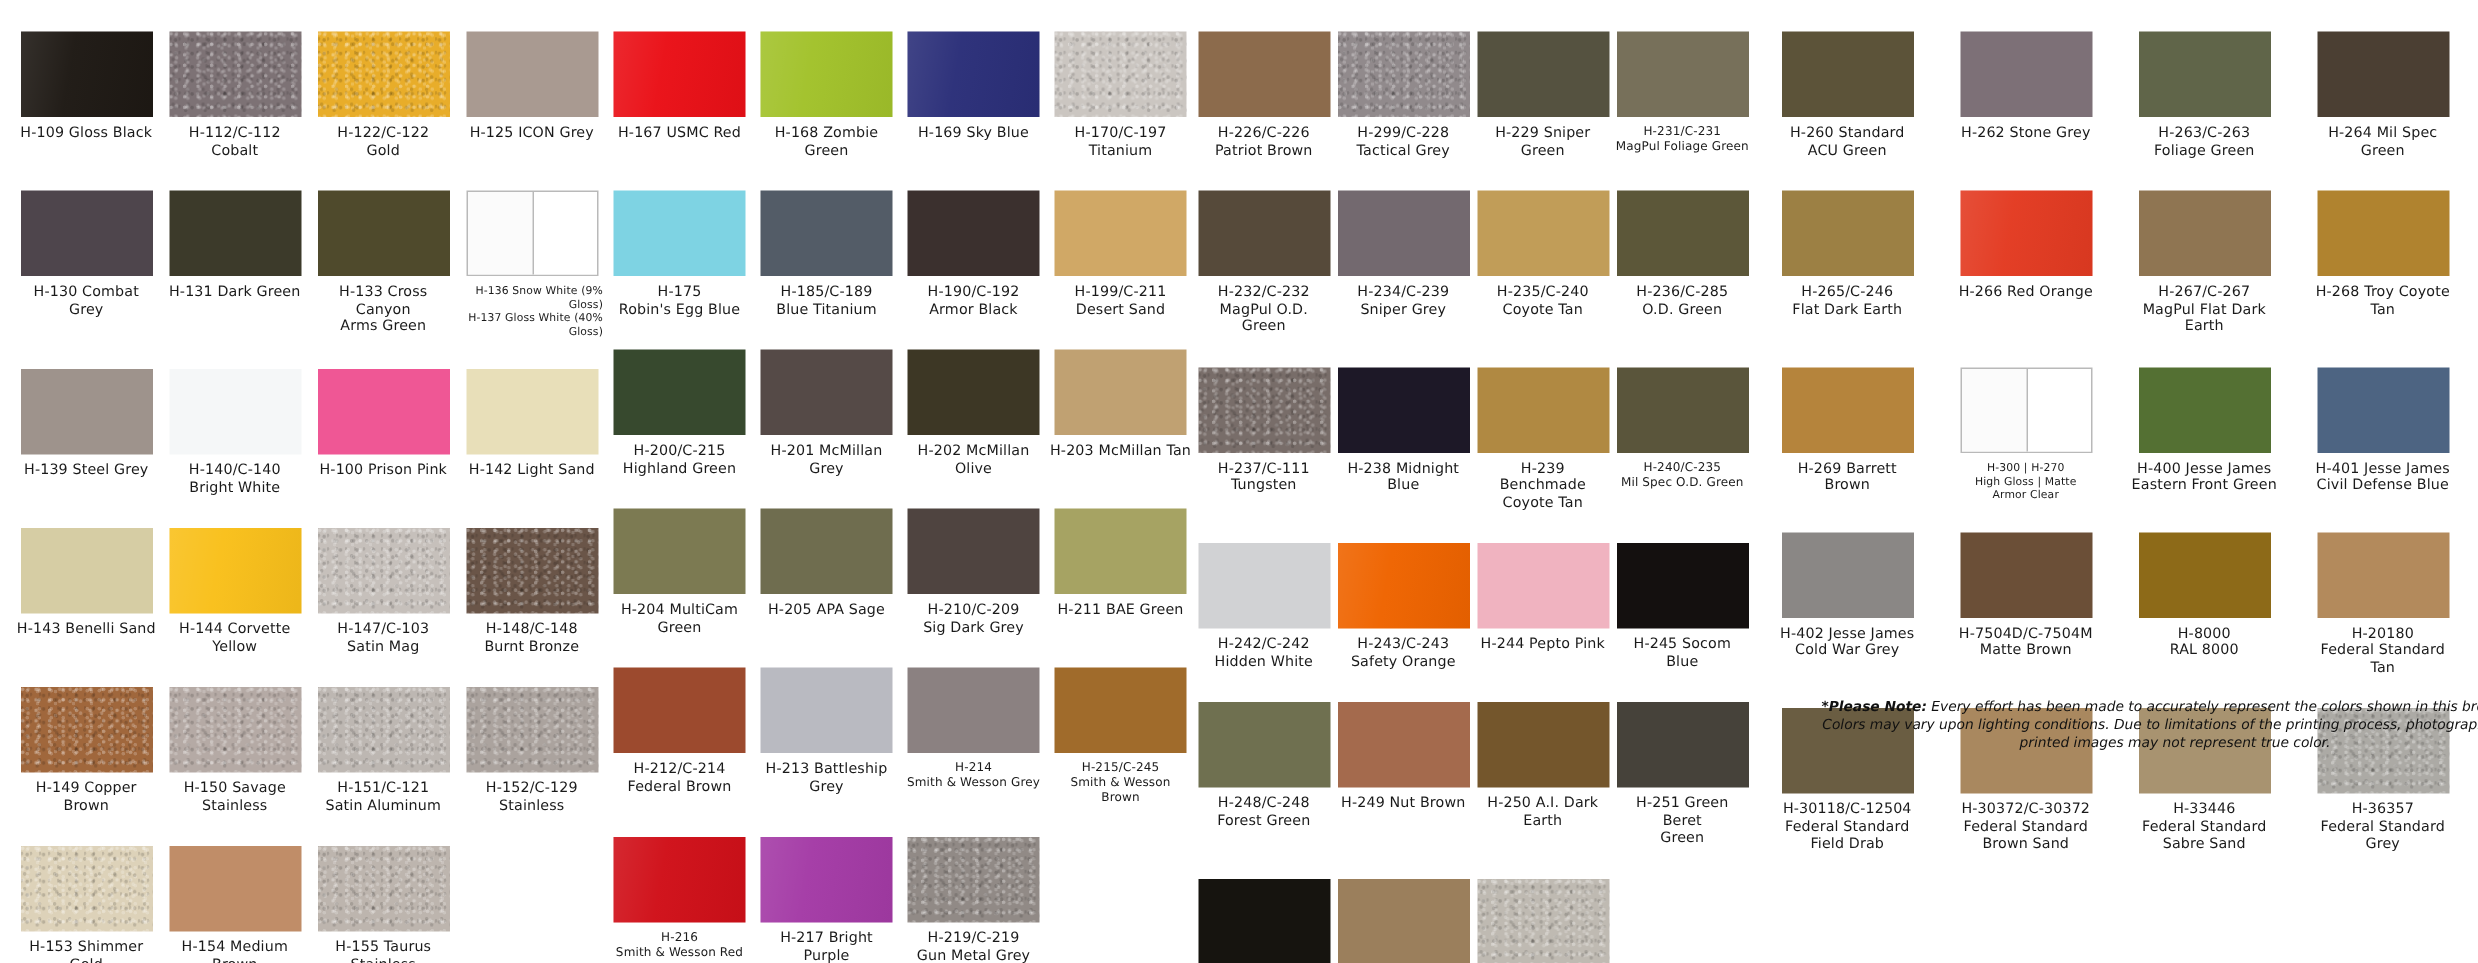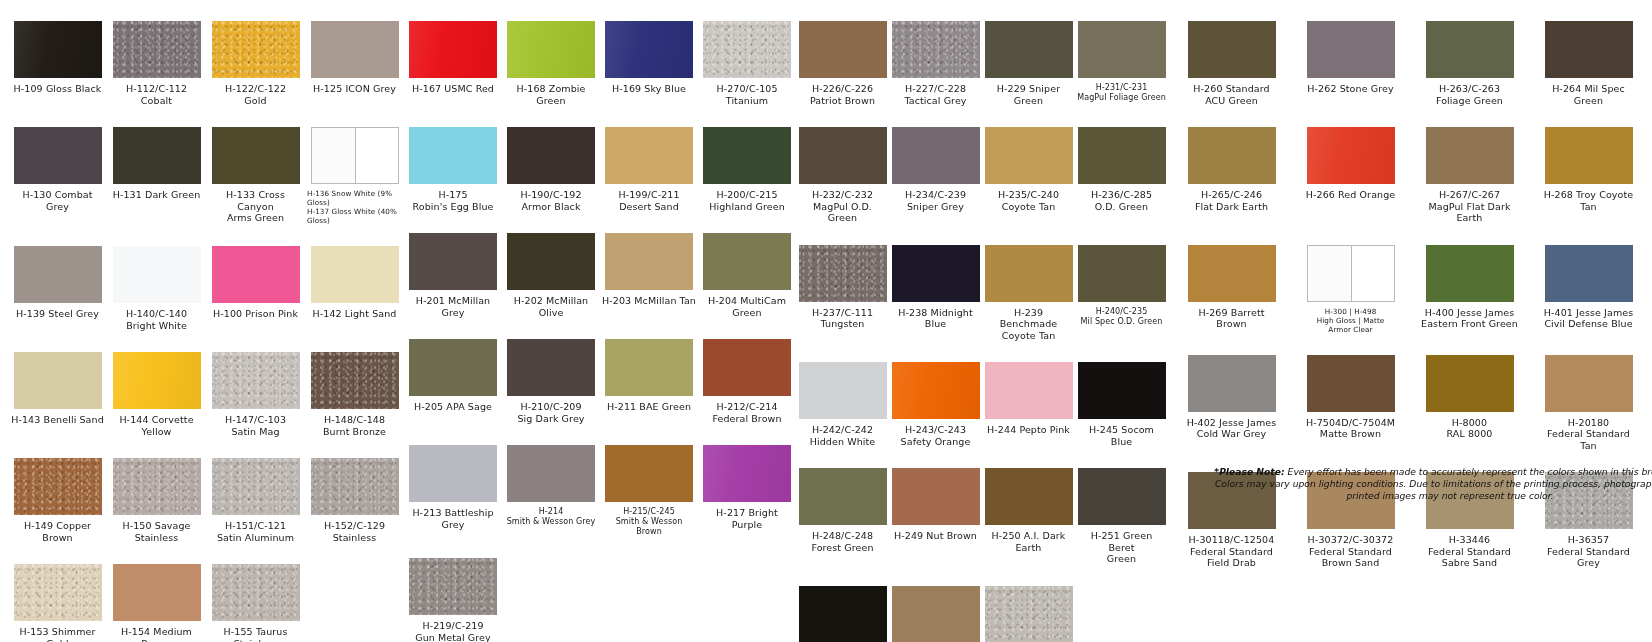--- a/index.html
+++ b/index.html
@@ -81,21 +81,21 @@
     margin-top: 5px;
     font-size: 9.5px;
     line-height: 11.5px;
     color: #1a1a1a;
     text-align: center;
     letter-spacing: .1px;
     white-space: pre-line;
   }
   .label.tiny { font-size: 8px; line-height: 10px; }
   .label.micro { font-size: 7.2px; line-height: 9px; }
-  .label.left { text-align: left; }
+  .label.left { text-align: right; }
 
   .note {
     position: absolute;
     font-style: italic;
     font-size: 9.2px;
     line-height: 12.2px;
     color: #111;
     text-align: center;
   }
   .note b { font-style: italic; font-weight: bold; }
@@ -226,29 +226,34 @@
         <div class="swatch gloss" style="background: rgb(162, 194, 43);"></div>
         <div class="label">H-168 Zombie
 Green</div>
       </div>
       <div class="cell">
         <div class="swatch gloss" style="background: rgb(43, 47, 121);"></div>
         <div class="label">H-169 Sky Blue</div>
       </div>
       <div class="cell">
         <div class="swatch tex" style="background: rgb(203, 198, 193);"></div>
-        <div class="label">H-270/C-105
+        <div class="label">H-170/C-197
 Titanium</div>
       </div>
       <div class="cell">
         <div class="swatch" style="background: rgb(126, 211, 227);"></div>
         <div class="label">H-175
 Robin's Egg Blue</div>
       </div>
       <div class="cell">
+        <div class="swatch" style="background: rgb(83, 92, 103);"></div>
+        <div class="label">H-185/C-189
+Blue Titanium</div>
+      </div>
+      <div class="cell">
         <div class="swatch" style="background: rgb(59, 48, 46);"></div>
         <div class="label">H-190/C-192
 Armor Black</div>
       </div>
       <div class="cell">
         <div class="swatch" style="background: rgb(208, 168, 102);"></div>
         <div class="label">H-199/C-211
 Desert Sand</div>
       </div>
       <div class="cell">
@@ -302,38 +307,43 @@
         <div class="swatch" style="background: rgb(139, 129, 129);"></div>
         <div class="label tiny">H-214
 Smith &amp; Wesson Grey</div>
       </div>
       <div class="cell">
         <div class="swatch" style="background: rgb(160, 107, 43);"></div>
         <div class="label tiny">H-215/C-245
 Smith &amp; Wesson Brown</div>
       </div>
       <div class="cell">
+        <div class="swatch gloss" style="background: rgb(208, 16, 25);"></div>
+        <div class="label tiny">H-216
+Smith &amp; Wesson Red</div>
+      </div>
+      <div class="cell">
         <div class="swatch gloss" style="background: rgb(164, 59, 166);"></div>
         <div class="label">H-217 Bright Purple</div>
       </div>
       <div class="cell">
         <div class="swatch tex" style="background: rgb(145, 138, 134);"></div>
         <div class="label">H-219/C-219
 Gun Metal Grey</div>
       </div>
     </div>
   <div class="group" id="g3" style="left: 796px; width: 372px;">
       <div class="cell">
         <div class="swatch" style="background: rgb(140, 107, 76);"></div>
         <div class="label">H-226/C-226
 Patriot Brown</div>
       </div>
       <div class="cell">
         <div class="swatch tex" style="background: rgb(145, 138, 140);"></div>
-        <div class="label">H-227/C-228
+        <div class="label">H-299/C-228
 Tactical Grey</div>
       </div>
       <div class="cell">
         <div class="swatch" style="background: rgb(85, 82, 64);"></div>
         <div class="label">H-229 Sniper Green</div>
       </div>
       <div class="cell">
         <div class="swatch" style="background: rgb(119, 112, 90);"></div>
         <div class="label tiny">H-231/C-231
 MagPul Foliage Green</div>
@@ -472,21 +482,21 @@
       <div class="cell">
         <div class="swatch" style="background: rgb(181, 132, 60);"></div>
         <div class="label">H-269 Barrett
 Brown</div>
       </div>
       <div class="cell">
         <div class="swatch split">
           <div class="pane"></div>
           <div class="pane"></div>
         </div>
-        <div class="label micro">H-300 | H-498
+        <div class="label micro">H-300 | H-270
 High Gloss | Matte
 Armor Clear</div>
       </div>
       <div class="cell">
         <div class="swatch" style="background: rgb(84, 112, 51);"></div>
         <div class="label">H-400 Jesse James
 Eastern Front Green</div>
       </div>
       <div class="cell">
         <div class="swatch" style="background: rgb(77, 100, 130);"></div>

